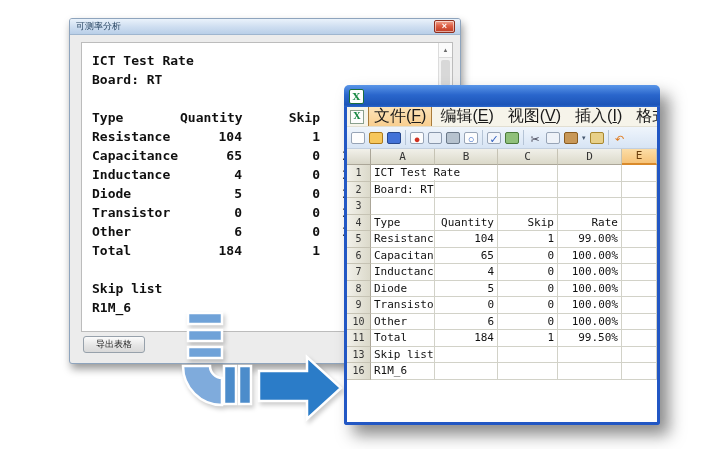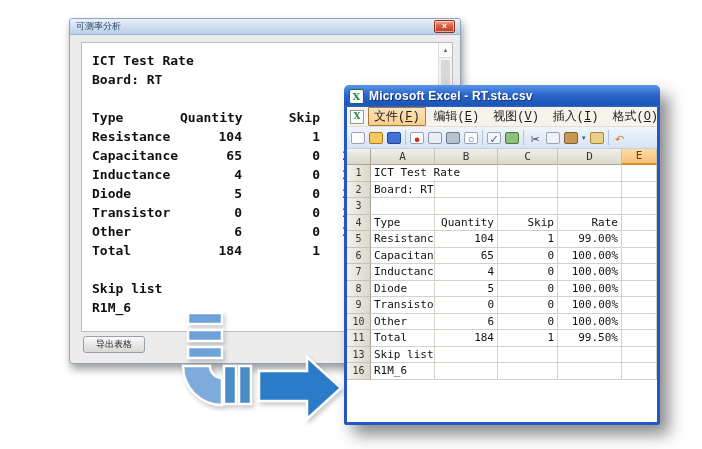--- a/index.html
+++ b/index.html
@@ -85,21 +85,21 @@
   }
   .menu-bar{
     height:19px;flex:0 0 19px;background:#f6f4ea;border-bottom:1px solid #e2dfd2;
     display:flex;align-items:center;padding:0 3px;white-space:nowrap;overflow:hidden;
   }
   .wb-icon{
     width:12px;height:12px;background:#fdfdfd;border:1px solid #8aa08e;
     color:#1a8a46;font-weight:bold;font-size:9px;line-height:11px;text-align:center;
     margin-right:3px;flex:0 0 12px;font-family:"DejaVu Serif",serif;
   }
-  .menu-item{font-size:12px;color:#1a1a1a;padding:1px 6px;margin:0 1px;font-family:Liberation Mono, monospace;}
+  .menu-item{font-size:16px;color:#1a1a1a;padding:1px 6px;margin:0 1px;}
   .menu-item.active{
     background:linear-gradient(#fde5bb,#f8cd8d);
     border:1px solid #a87b3a;border-radius:1px;padding:0 5px;
   }
   .toolbar{
     height:21px;flex:0 0 21px;display:flex;align-items:center;gap:4px;
     background:linear-gradient(#eff5fc,#d7e4f4);
     border-bottom:1px solid #c2cfdf;padding:0 4px;overflow:hidden;
   }
   .tbi{
@@ -241,21 +241,20 @@
       <rect x="44" y="56" width="12" height="38" fill="#4C8CCB"></rect>
       <rect x="59" y="56" width="12" height="38" fill="#4C8CCB"></rect>
       <path d="M79 61 L127 61 L127 47 L161 78 L127 109 L127 91 L79 91 Z" fill="#2B7CC8"></path>
     </g>
   </svg>
 </div>
 
 <div class="excel">
   <div class="xl-titlebar">
     <span class="xl-app-icon">X</span>
-    <span class="xl-title">Microsoft Excel - RT.sta.csv</span>
   </div>
   <div class="xl-body">
     <div class="menu-bar">
       <span class="wb-icon">X</span>
       <span id="menu-items" style="display:flex;align-items:center;">
           <span class="menu-item active">文件(<u>F</u>)</span>
           <span class="menu-item">编辑(<u>E</u>)</span>
           <span class="menu-item">视图(<u>V</u>)</span>
           <span class="menu-item">插入(<u>I</u>)</span>
           <span class="menu-item">格式(<u>O</u>)</span>

